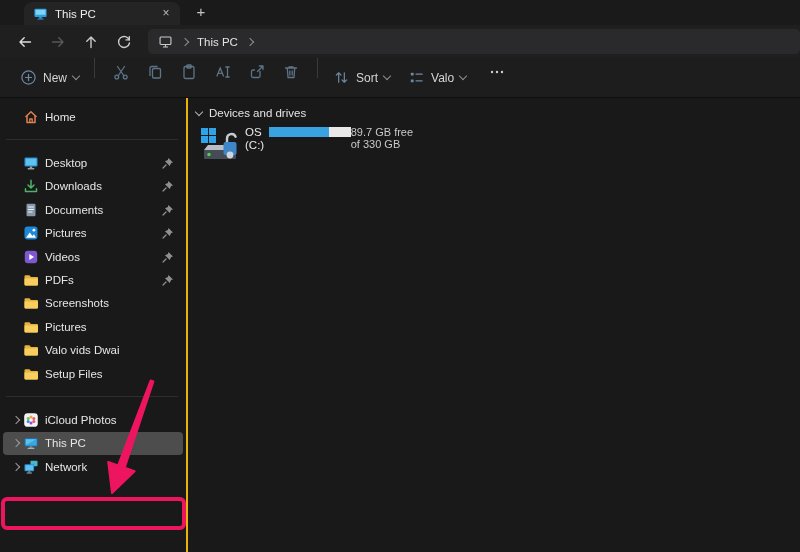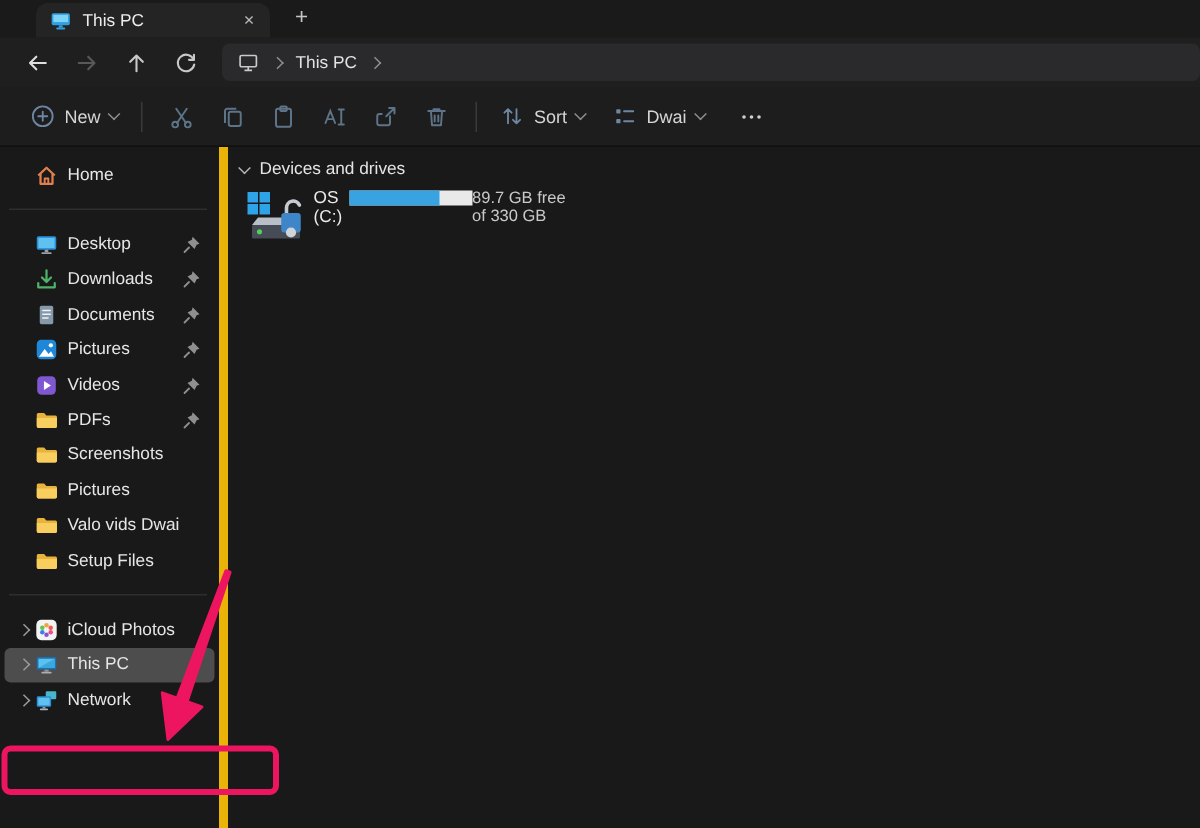--- a/index.html
+++ b/index.html
@@ -12,29 +12,29 @@
   .tab-title{font-size:11.5px;color:#ededed;flex:1;white-space:nowrap}
   .tab-close{color:#b9b9b9;font-size:12px;width:16px;height:16px;line-height:15px;text-align:center;border-radius:3px;cursor:pointer}
   .newtab{color:#c5c5c5;font-size:15px;width:22px;height:22px;line-height:20px;text-align:center;margin:0 0 1px 10px;cursor:pointer}
 
   
   .navbar{height:33px;background:#1f1f1f;display:flex;align-items:center;padding-left:8px}
   .navbtn{width:33px;height:27px;display:flex;align-items:center;justify-content:center;border-radius:4px}
   .crumbbox{flex:1;height:25px;background:#2a2a2c;border-radius:5px;margin-left:8px;display:flex;align-items:center;padding-left:10px;gap:9px;font-size:11.5px;color:#e3e3e3}
 
   
-  .toolbar{height:40px;background:#1d1d1d;display:flex;align-items:center;padding-left:14px;border-bottom:1px solid #0f0f0f}
+  .toolbar{height:40px;background:#1d1d1d;display:flex;padding-left:14px;border-bottom:1px solid #0f0f0f}
   .tbtn{display:flex;align-items:center;gap:6px;font-size:12px;color:#d5d5d5;padding:4px 6px;border-radius:4px}
   .tico{width:34px;height:27px;display:flex;align-items:center;justify-content:center;border-radius:4px}
   .tsep{width:1px;height:20px;background:#3a3a3a;margin:0 9px}
   .chev-s{width:6px;height:6px;border-right:1.2px solid #8f8f8f;border-bottom:1.2px solid #8f8f8f;transform:rotate(45deg);margin-top:-3px}
 
   
   .bodywrap{position:absolute;top:98px;left:0;right:0;bottom:0;display:flex}
-  .sidebar{width:152px;flex:none;border-right:6px solid #eab308;padding-top:7px}
+  .sidebar{width:188px;flex:none;border-right:2px solid #eab308;padding-top:7px}
   .srow{height:23.4px;display:flex;align-items:center;padding-left:5px;margin:0 3px;font-size:11.5px;color:#e6e6e6;border-radius:4px;cursor:pointer}
   .srow.sel{background:#4d4d4d}
   .chevc{width:15px;height:100%;display:flex;align-items:center;justify-content:center;flex:none}
   .chevc.has::before{content:"";width:5px;height:5px;border-right:1.3px solid #9c9c9c;border-top:1.3px solid #9c9c9c;transform:rotate(45deg);display:block}
   .sicon{width:16px;height:16px;margin-right:6px;flex:none}
   .slabel{white-space:nowrap}
   .pin{margin-left:auto;margin-right:9px;width:12px;height:12px;flex:none}
   .sdiv{height:23px;position:relative}
   .sdiv::after{content:"";position:absolute;left:6px;right:8px;top:11px;height:1px;background:#2e2e2e}
 
@@ -165,21 +165,21 @@
   <div class="tbtn" style="margin-left:6px">
     <svg width="17" height="17" viewBox="0 0 18 18">
         <g fill="#6d87a3">
           <rect x="3" y="4" width="3" height="3" rx="0.6"></rect>
           <rect x="3" y="11" width="3" height="3" rx="0.6"></rect>
         </g>
         <g stroke="#6d87a3" stroke-width="1.3" stroke-linecap="round">
           <path d="M8.5 5.5H15M8.5 12.5H15"></path>
         </g>
       </svg>
-    <span>Dwai</span>
+    <span>Valo</span>
     <span class="chev-s"></span>
   </div>
   <div class="tico" style="margin-left:8px">
     <svg width="18" height="18" viewBox="0 0 18 18">
         <g fill="#cfcfcf">
           <circle cx="4" cy="9" r="1.2"></circle>
           <circle cx="9" cy="9" r="1.2"></circle>
           <circle cx="14" cy="9" r="1.2"></circle>
         </g>
       </svg>

